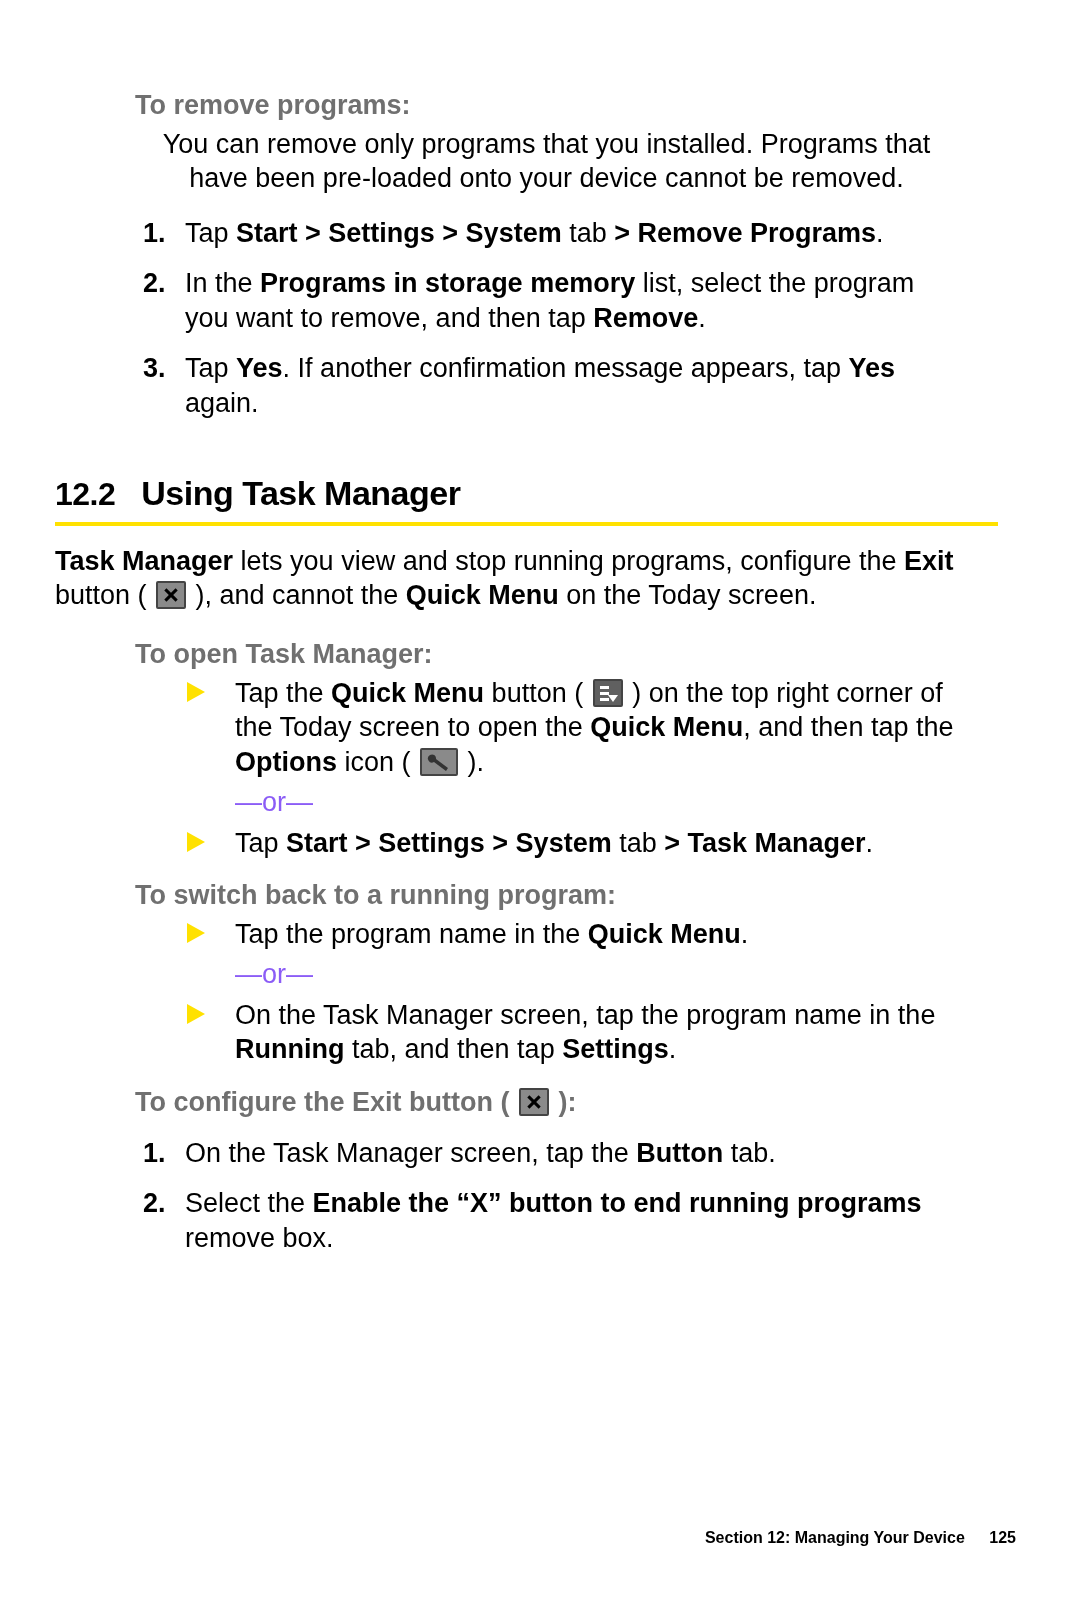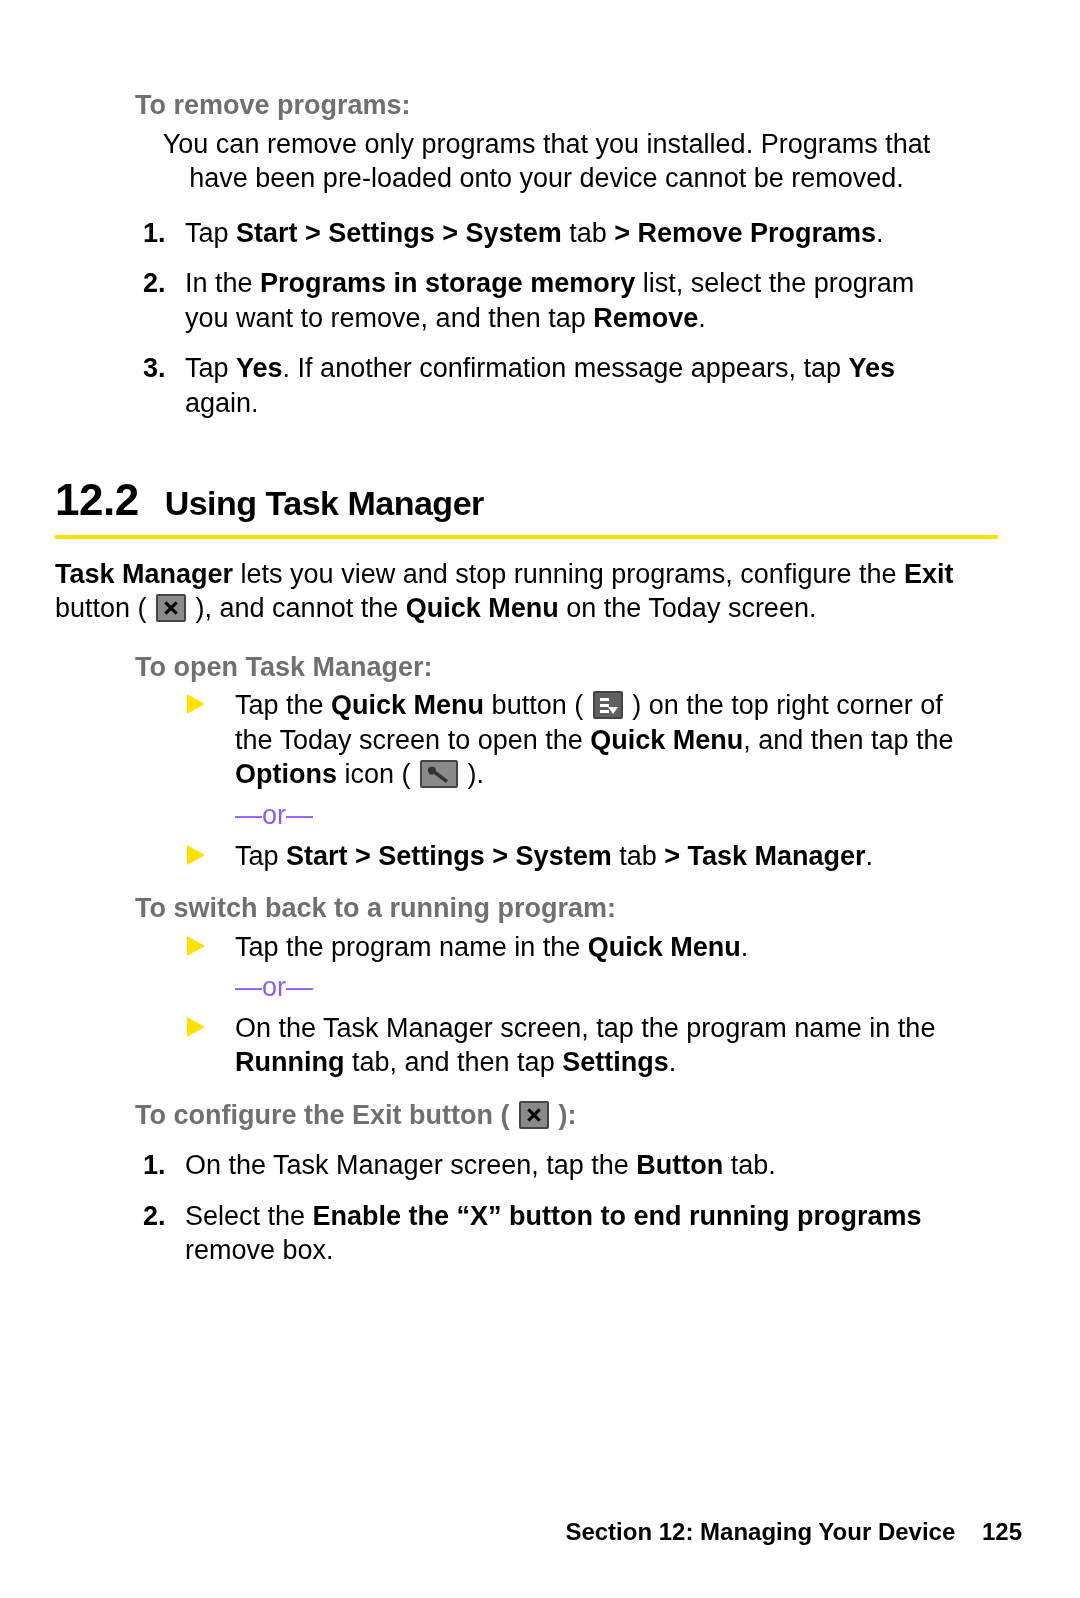--- a/index.html
+++ b/index.html
@@ -9,31 +9,31 @@
   .indent-block { margin-left: 80px; margin-right: 40px; }
   .subhead { color: #707070; font-weight: 700; margin-bottom: 4px; }
   .para { margin-bottom: 20px; text-align: center; }
   ol.steps { margin: 16px 0 0 0; padding: 0 40px 0 130px; list-style: none; counter-reset: step; }
   ol.steps > li { counter-increment: step; position: relative; margin-bottom: 16px; }
   ol.steps > li::before { content: counter(step) "."; position: absolute; left: -42px; top: 0; font-weight: 700; color: #000; }
   b { font-weight: 700; }
 
   .section-head { margin: 52px 0 0 0; }
   .section-head .title-row { display: flex; align-items: baseline; gap: 26px; padding: 0 0 6px 0; font-size: 34px; font-weight: 700; letter-spacing: -0.5px; }
-  .section-head .title-row .num { font-size: 44px; }
+  .section-head .title-row .num { font-size: 32px; }
   .section-head .rule { height: 4px; background: #ffe100; width: 100%; margin-bottom: 18px; }
 
   .intro { margin: 0 40px 24px 0; }
 
   .bullets { margin: 4px 40px 0 128px; padding: 0; list-style: none; }
   .bullets > li { position: relative; padding-left: 52px; margin-bottom: 6px; }
   .bullets > li::before { content: ""; position: absolute; left: 4px; top: 6px; width: 0; height: 0; border-left: 18px solid #ffe100; border-top: 10px solid transparent; border-bottom: 10px solid transparent; }
   .bullets .orline { margin: 6px 0 2px 0; color: #8b5cf6; }
 
-  .footer { position: absolute; bottom: 50px; right: 58px; font-size: 24px; }
+  .footer { position: absolute; bottom: 50px; right: 64px; font-size: 16px; }
   .footer .ftext { font-weight: 700; }
   .footer .pnum { font-weight: 700; margin-left: 20px; }
 
   
   .ico { display: inline-block; vertical-align: -5px; width: 30px; height: 28px; border: 2px solid #444; border-radius: 2px; background: #888; position: relative; margin: 0 2px; }
   .ico.xbtn { background: #8a8a8a; }
   .ico.xbtn::before, .ico.xbtn::after { content: ""; position: absolute; left: 5px; right: 5px; top: 50%; height: 3px; background: #000; }
   .ico.xbtn::before { transform: translateY(-50%) rotate(45deg); }
   .ico.xbtn::after  { transform: translateY(-50%) rotate(-45deg); }
 

